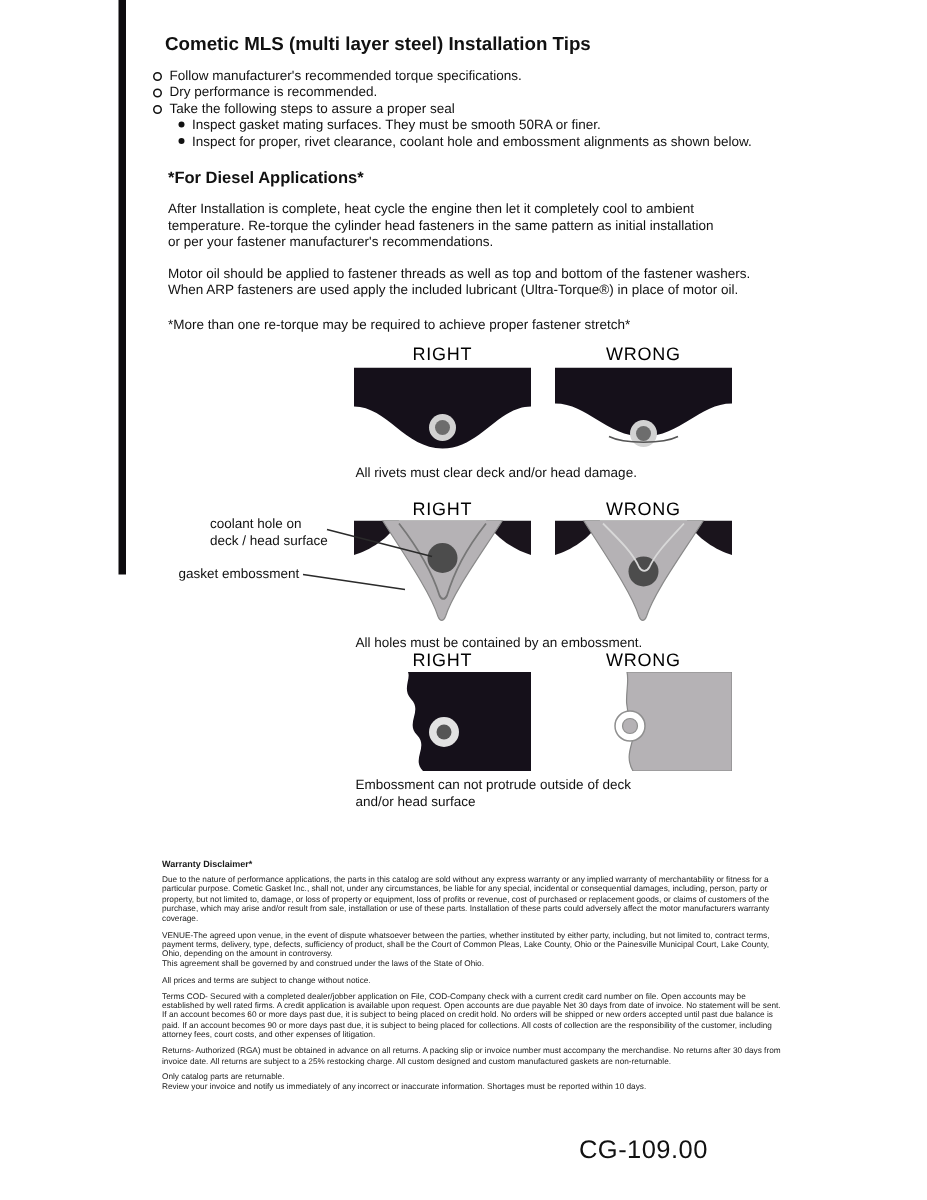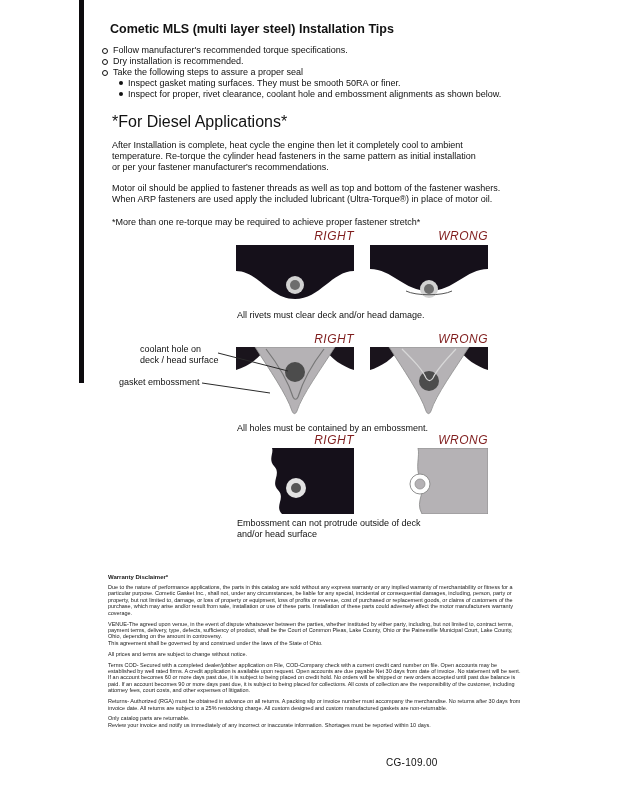--- a/index.html
+++ b/index.html
@@ -10,54 +10,54 @@
   .left-bar { position:absolute; left:79px; top:0; width:5px; height:383px; background:#0d0b0e; }
 
   .content { position:absolute; left:100px; top:22px; width:452px; }
   .title { margin:0 0 9px 10px; font-size:12.5px; font-weight:bold; text-underline-offset:2px; }
 
   .bullet-row { display:flex; margin-left:2px; line-height:11px; font-size:9px; }
   .sub-row { display:flex; margin-left:19px; line-height:11px; font-size:9px; }
   .marker-o { flex:0 0 auto; width:4px; height:4px; border:1px solid #111; border-radius:50%; margin:3px 5px 0 0; }
   .marker-f { flex:0 0 auto; width:4px; height:4px; background:#111; border-radius:50%; margin:3px 5px 0 0; }
 
-  .diesel-heading { margin:13px 0 0 12px; font-size:16px; font-weight:normal; }
+  .diesel-heading { margin:13px 0 0 12px; font-size:11px; font-weight:bold; }
   .para { margin:9px 0 0 12px; font-size:9px; line-height:11.2px; white-space:pre-line; }
   .note { margin:12px 0 0 12px; font-size:9px; line-height:11px; }
 
-  .dg-label { position:absolute; width:118px; text-align:right; font-size:12px; letter-spacing:0.5px; color:#7f1d1d;font-style:italic; }
+  .dg-label { position:absolute; width:118px; text-align:center; font-size:12px; letter-spacing:0.5px; color:#000000; }
   .dg-panel { position:absolute; width:118px; }
   .dg-panel svg { display:block; }
   .dg-caption { position:absolute; font-size:9px; line-height:10.5px; white-space:pre-line; color:#111; }
   .annot { position:absolute; font-size:9px; line-height:10.5px; white-space:pre-line; color:#111; }
   .pointer-lines { position:absolute; left:196px; top:345px; pointer-events:none; }
 
   .disclaimer { position:absolute; left:108px; top:574px; width:414px; color:#1a1a1a; }
   .disclaimer h2 { margin:0 0 4px 0; font-size:6px; font-weight:bold; }
   .disclaimer p { margin:0 0 4.5px 0; font-size:5.5px; line-height:6.4px; white-space:pre-line; }
 
-  .footer-code { position:absolute; left:386px; top:757px; font-size:10px; color:#111; letter-spacing:0.3px; }
+  .footer-code { position:absolute; left:386px; top:757px; font-size:17px; color:#111; letter-spacing:0.3px; }
 </style>
 </head>
 <body>
 
 <div class="page">
 
   <div class="left-bar"></div>
 
   <div class="content">
     <h1 class="title">Cometic MLS (multi layer steel) Installation Tips</h1>
 
     <div class="bullet-row">
       <span class="marker-o"></span>
       <span>Follow manufacturer's recommended torque specifications.</span>
     </div>
     <div class="bullet-row">
       <span class="marker-o"></span>
-      <span>Dry installation is recommended.</span>
+      <span>Dry performance is recommended.</span>
     </div>
     <div class="bullet-row">
       <span class="marker-o"></span>
       <span>Take the following steps to assure a proper seal</span>
     </div>
     <div class="sub-row">
       <span class="marker-f"></span>
       <span>Inspect gasket mating surfaces.  They must be smooth 50RA or finer.</span>
     </div>
     <div class="sub-row">

